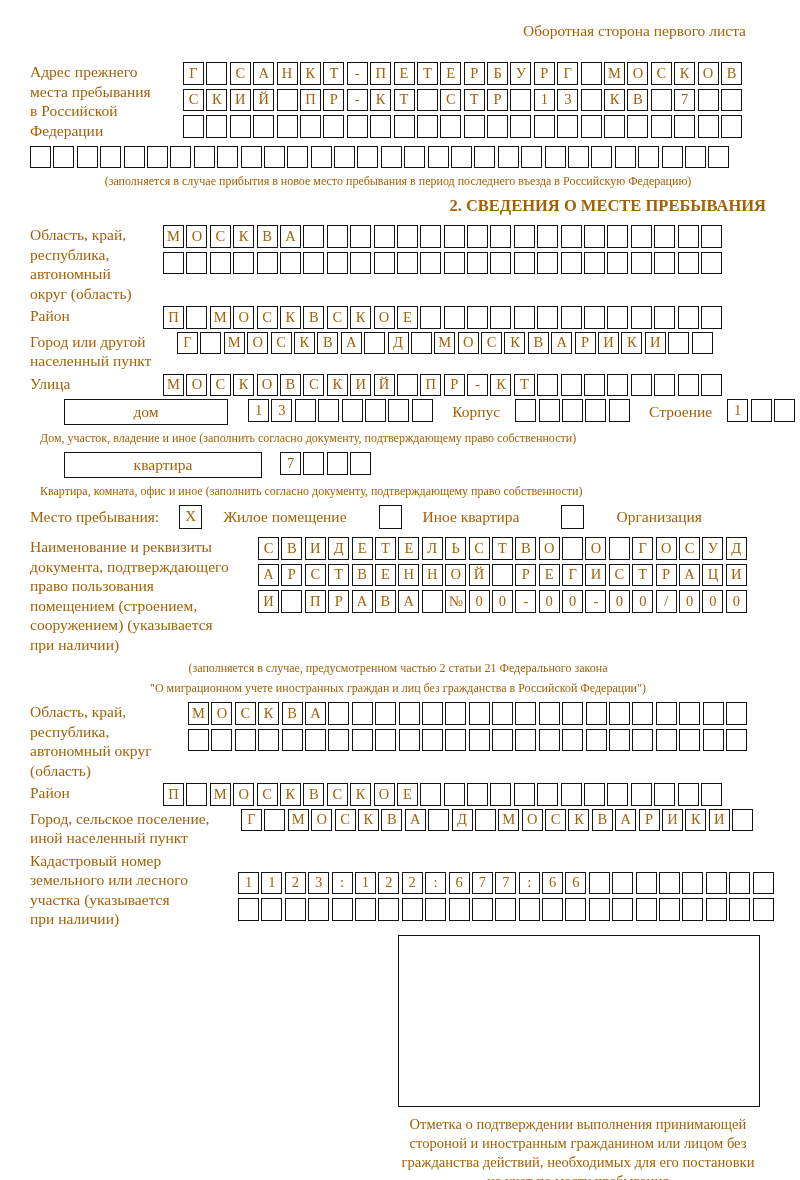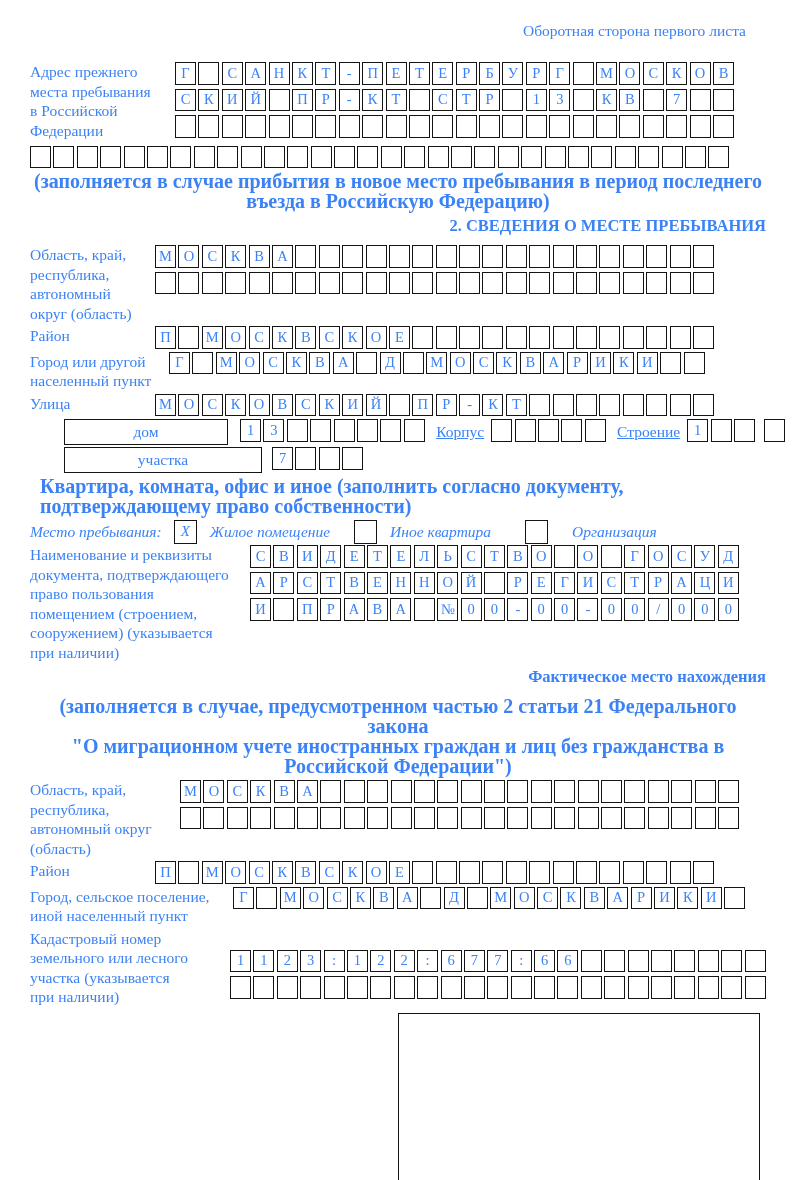--- a/index.html
+++ b/index.html
@@ -1,58 +1,58 @@
 <!DOCTYPE html>
 <html><head>
 <meta charset="utf-8">
 <style>
   html,body{margin:0;padding:0;background:#fff;}
   .page{
-    width:800px;height:1180px;background:#ffffff;color:#3b82f6;
+    width:800px;height:1180px;background:#ffffff;color:#a16207;
     font-family:"Liberation Serif","DejaVu Serif",serif;
     overflow:hidden;position:relative;
   }
   .content{padding:16px 34px 0 30px;}
   .top-note{text-align:right;font-size:15.5px;margin:6px 20px 22px 0;}
-  .fline{display:flex;align-items:flex-start;margin-bottom:3px;}
+  .fline{display:flex;align-items:flex-start;margin-bottom:3px;gap:8px;}
   .lbl{font-size:15.5px;line-height:19.5px;white-space:pre-line;flex:none;}
   .w-prev{width:145px;}
   .w-s2{width:125px;}
   .w-doc{width:220px;}
   .w-act{width:150px;}
   .w-city2{width:203px;}
   .w-cad{width:200px;}
   .rows .boxrow{margin-bottom:4px;}
   .boxrow{display:flex;flex-wrap:nowrap;}
   .cell{
     flex:none;width:19px;height:20.5px;border:1.6px solid #141414;margin-right:2.4px;
     display:flex;align-items:center;justify-content:center;
     font-size:14.5px;background:#fff;
   }
   .full-row{margin-top:4px;}
-  .note{font-size:20px;text-align:center;margin:3px 0 4px;white-space:pre-line;line-height:20px;font-weight:bold;}
+  .note{font-size:12px;text-align:center;margin:3px 0 4px;white-space:pre-line;line-height:20px;}
   .note.left{text-align:left;padding-left:10px;}
   .stay-note{text-align:left;margin-left:213px;margin-top:0;}
   .sec-title{font-size:16.5px;font-weight:bold;text-align:right;margin:5px 0 9px;}
   .widebox{
     flex:none;border:1.6px solid #141414;height:23.6px;
     display:flex;align-items:center;justify-content:center;font-size:15.5px;background:#fff;
   }
   .dom{width:162px;margin-right:12px;}
   .kv{width:196px;margin-right:10px;}
-  .inline-lbl{flex:none;font-size:15.5px;line-height:26px;margin:0 7px 0 9px;text-decoration:underline;}
+  .inline-lbl{flex:none;font-size:15.5px;line-height:26px;margin:0 7px 0 9px;}
   .gap-l{margin-left:7px;}
   .houseline{margin-bottom:2px;padding-left:34px;}
   .chk{
     flex:none;width:21px;height:22.5px;border:1.7px solid #141414;margin:0 13px 0 12px;
     display:flex;align-items:center;justify-content:center;font-size:15px;background:#fff;
   }
   .chk.c2{margin-left:24px;}
   .chk.c3{margin-left:34px;margin-right:24px;}
-  .stayline{margin-bottom:1px;align-items:center;font-style:italic;}
+  .stayline{margin-bottom:8px;align-items:center;}
   .doc-block{margin-bottom:4px;}
   .stamp-wrap{margin-left:368px;margin-top:6px;width:380px;}
   .stamp-box{width:360px;height:170px;border:1.8px solid #141414;background:#fff;}
   .stamp-caption{
     width:380px;margin-top:8px;font-size:14.6px;line-height:19px;
     text-align:center;white-space:pre-line;margin-left:-10px;
   }
   .indent14{margin-left:14px;}
   .cad-rows{margin-top:21px;}
 </style>
@@ -360,23 +360,24 @@
       <div class="inline-lbl">Строение</div>
       <div class="boxrow">
           <span class="cell">1</span>
           <span class="cell"></span>
           <span class="cell"></span>
         </div>
       <div class="boxrow gap-l">
           <span class="cell"></span>
         </div>
     </div>
+    <div class="note left">Дом, участок, владение и иное (заполнить согласно документу, подтверждающему право собственности)</div>
 
     <div class="fline houseline">
-      <div class="widebox kv">участка</div>
+      <div class="widebox kv">квартира</div>
       <div class="boxrow">
           <span class="cell">7</span>
           <span class="cell"></span>
           <span class="cell"></span>
           <span class="cell"></span>
         </div>
     </div>
     <div class="note left">Квартира, комната, офис и иное (заполнить согласно документу, подтверждающему право собственности)</div>
 
     <div class="fline stayline">
@@ -462,21 +463,20 @@
             <span class="cell">0</span>
             <span class="cell">0</span>
             <span class="cell">/</span>
             <span class="cell">0</span>
             <span class="cell">0</span>
             <span class="cell">0</span>
           </div>
       </div>
     </div>
 
-    <div class="sec-title">Фактическое место нахождения</div>
     <div class="note">(заполняется в случае, предусмотренном частью 2 статьи 21 Федерального закона
 "О миграционном учете иностранных граждан и лиц без гражданства в Российской Федерации")</div>
 
     <div class="fline">
       <div class="lbl w-act">Область, край,
 республика,
 автономный округ
 (область)</div>
       <div class="rows">
         <div class="boxrow">

